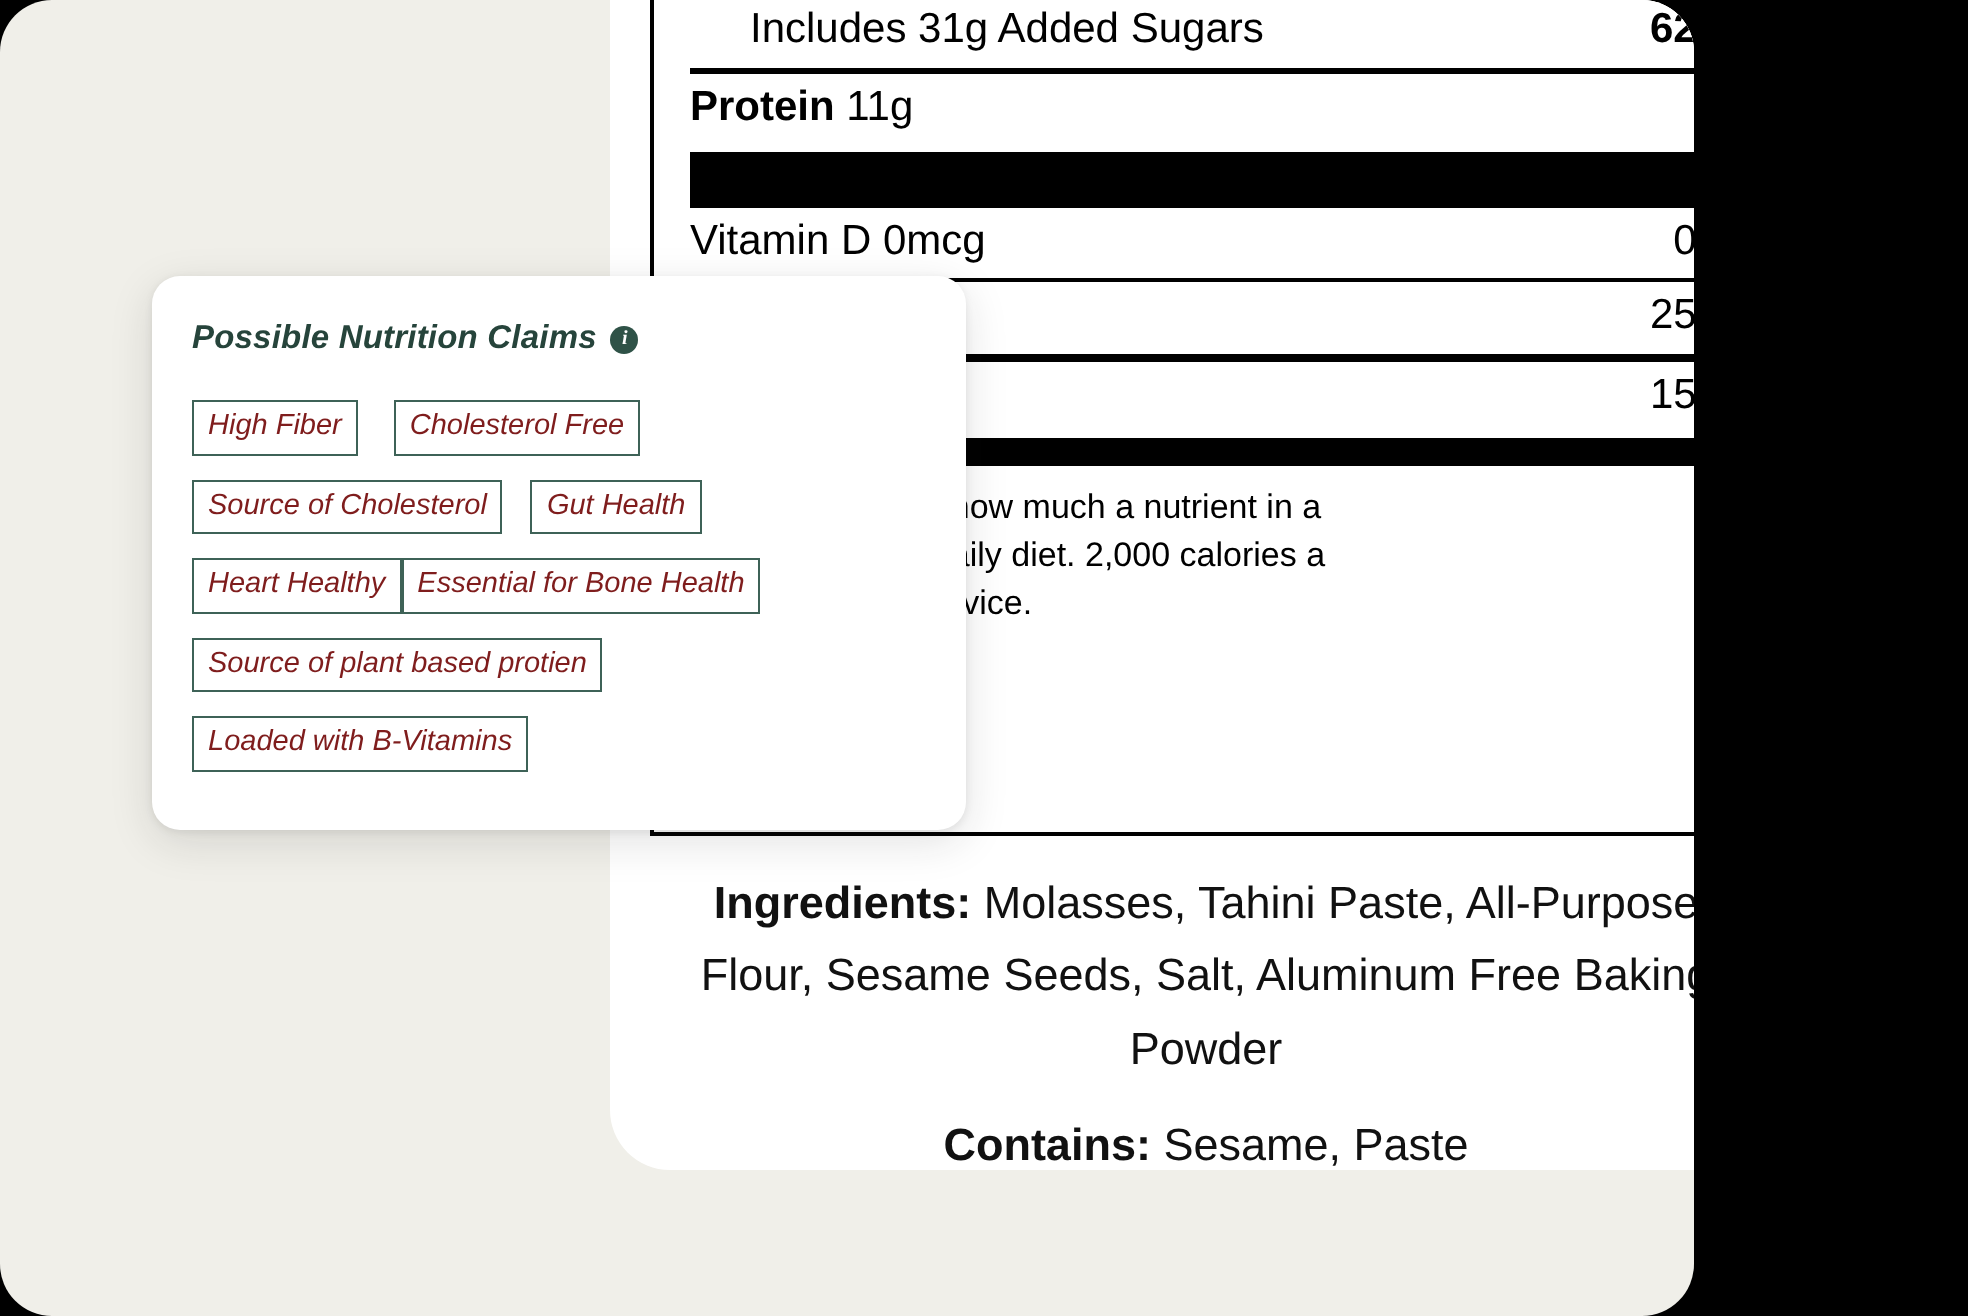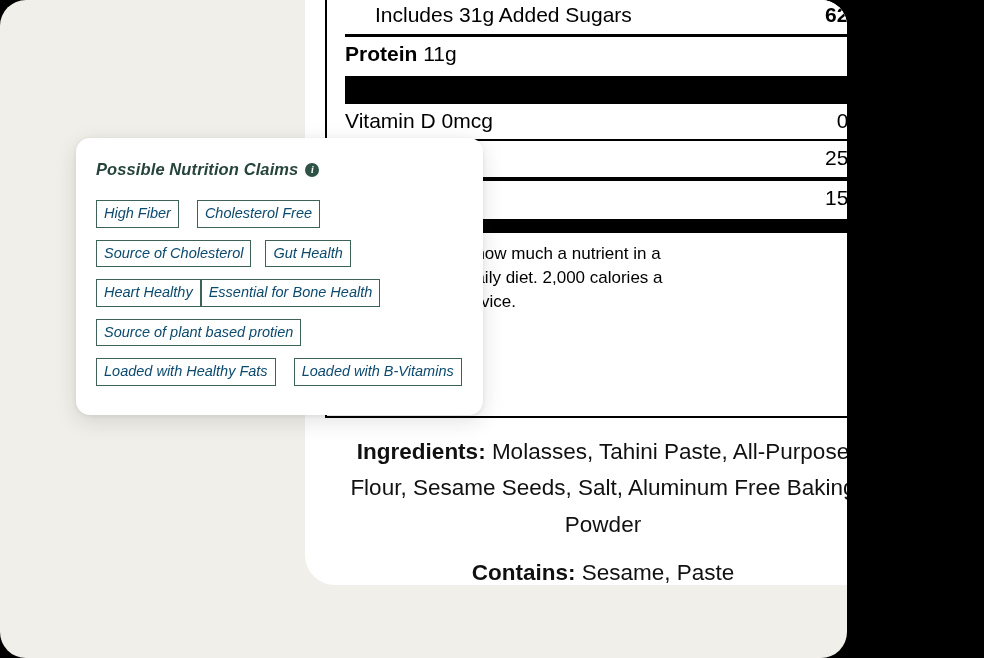--- a/index.html
+++ b/index.html
@@ -136,21 +136,21 @@
     flex: 0 0 auto;
   }
 
   .claims-rows { display: flex; flex-direction: column; gap: 12px; }
   .claims-row  { display: flex; align-items: center; }
 
   .claim-chip {
     display: inline-block;
     border: 1px solid #3e6257;
     background: #ffffff;
-    color: #0c4a6e;
+    color: #7f1d1d;
     font-size: 14.5px;
     line-height: 1;
     padding: 5px 7px 6px 7px;
     white-space: nowrap;
   }
 </style>
 </head>
 <body>
 
 <div id="app-root">
@@ -234,20 +234,19 @@
       <div class="claims-row" style="">
         <span class="claim-chip">Heart Healthy</span>
         <span class="claim-chip">Essential for Bone Health</span>
       </div>
 
       <div class="claims-row">
         <span class="claim-chip">Source of plant based protien</span>
       </div>
 
       <div class="claims-row" style="gap:18px">
-        <span class="claim-chip">Loaded with Healthy Fats</span>
         <span class="claim-chip">Loaded with B-Vitamins</span>
       </div>
 
     </div>
   </div>
 
 </div>
 
 </body></html>

